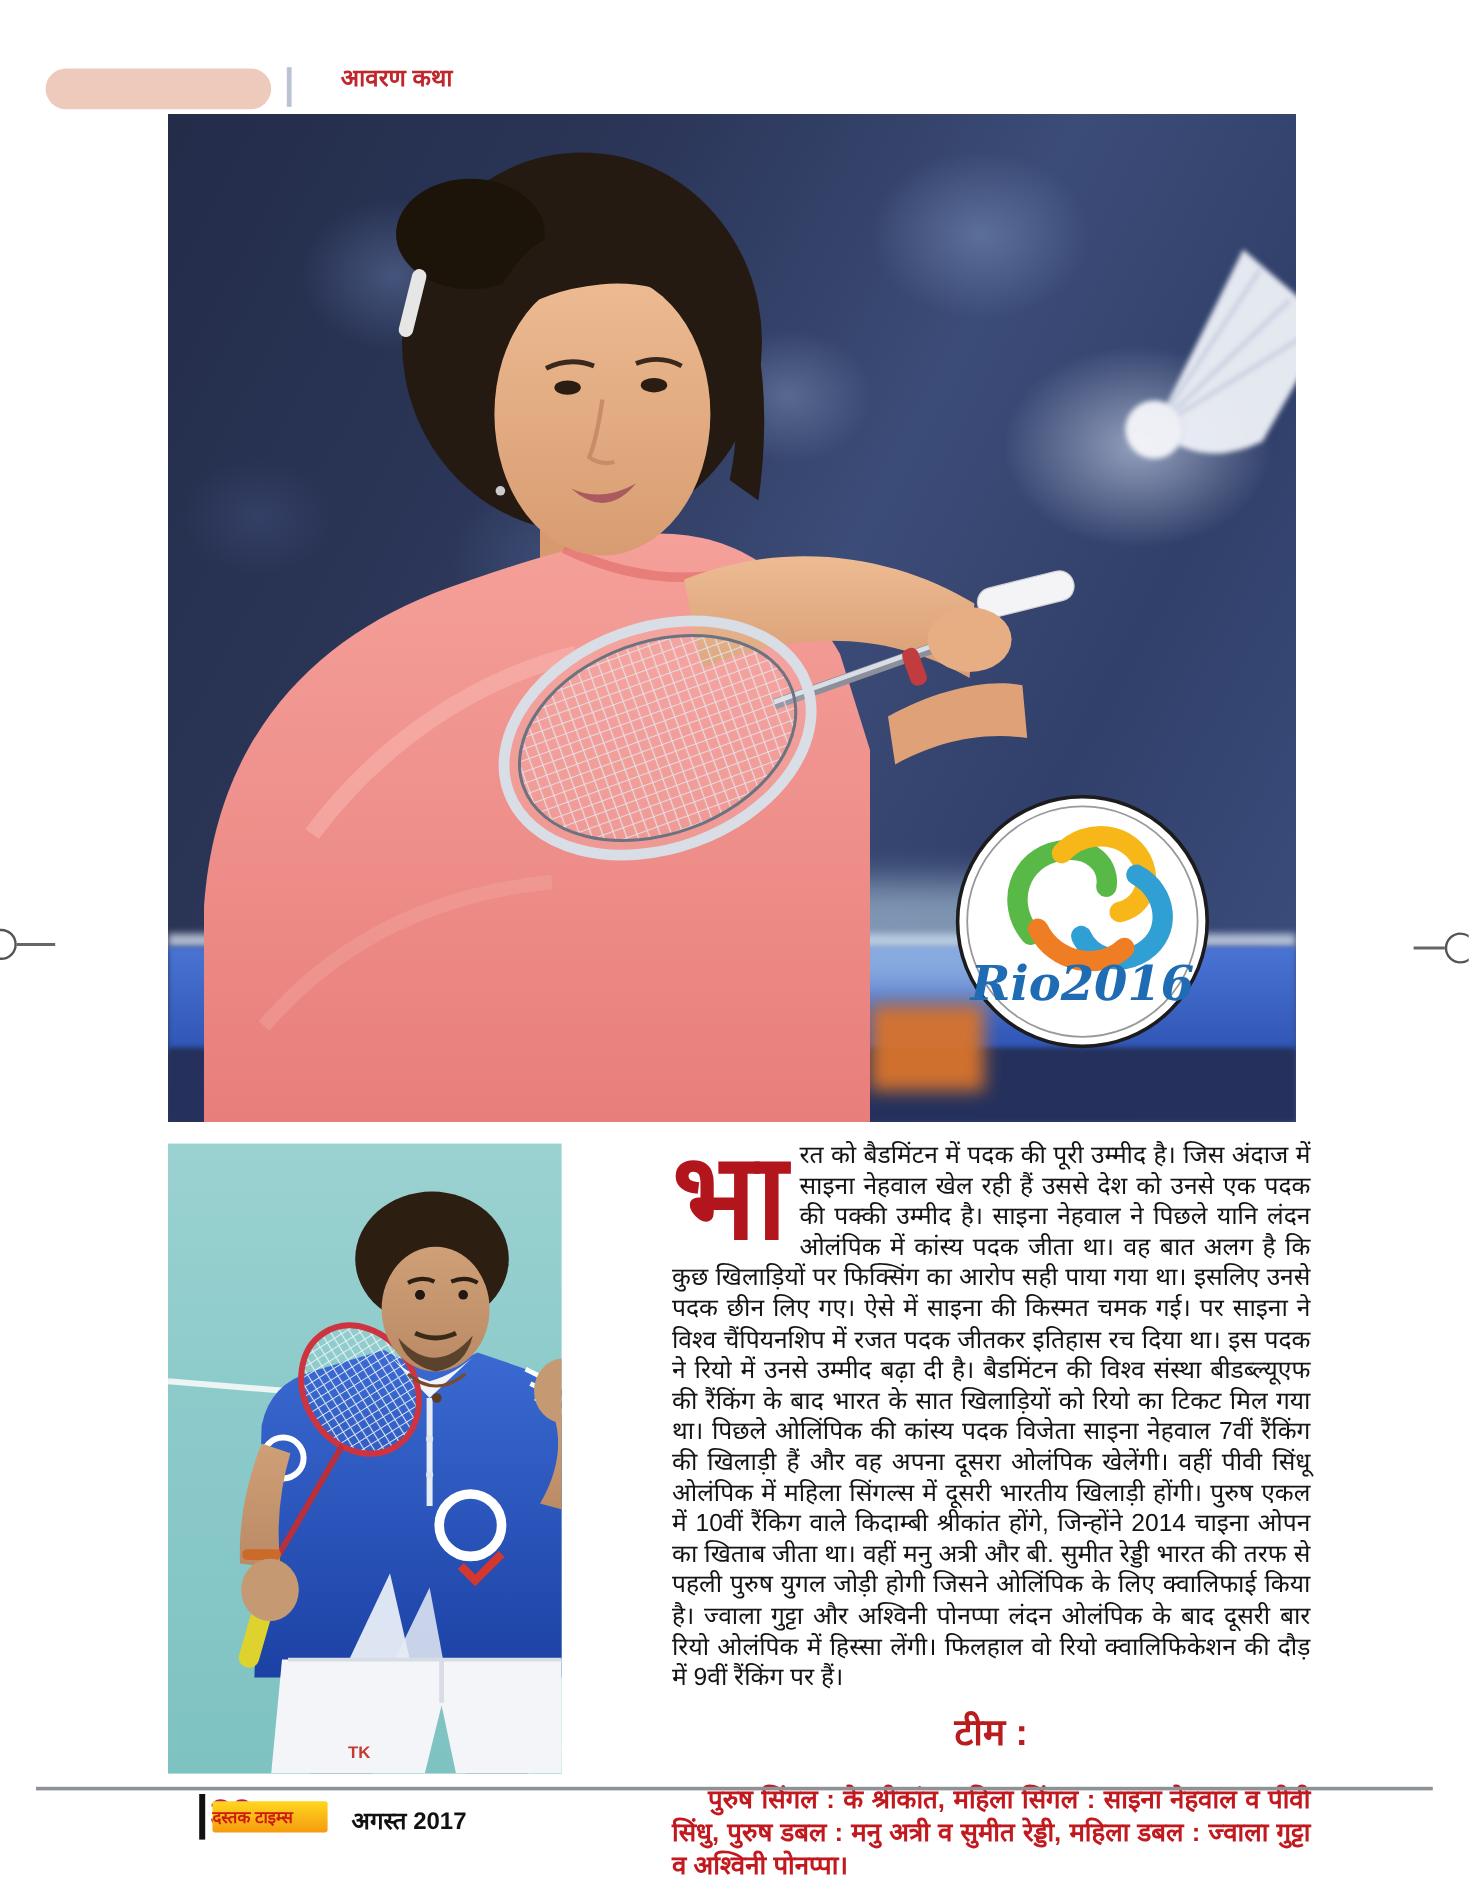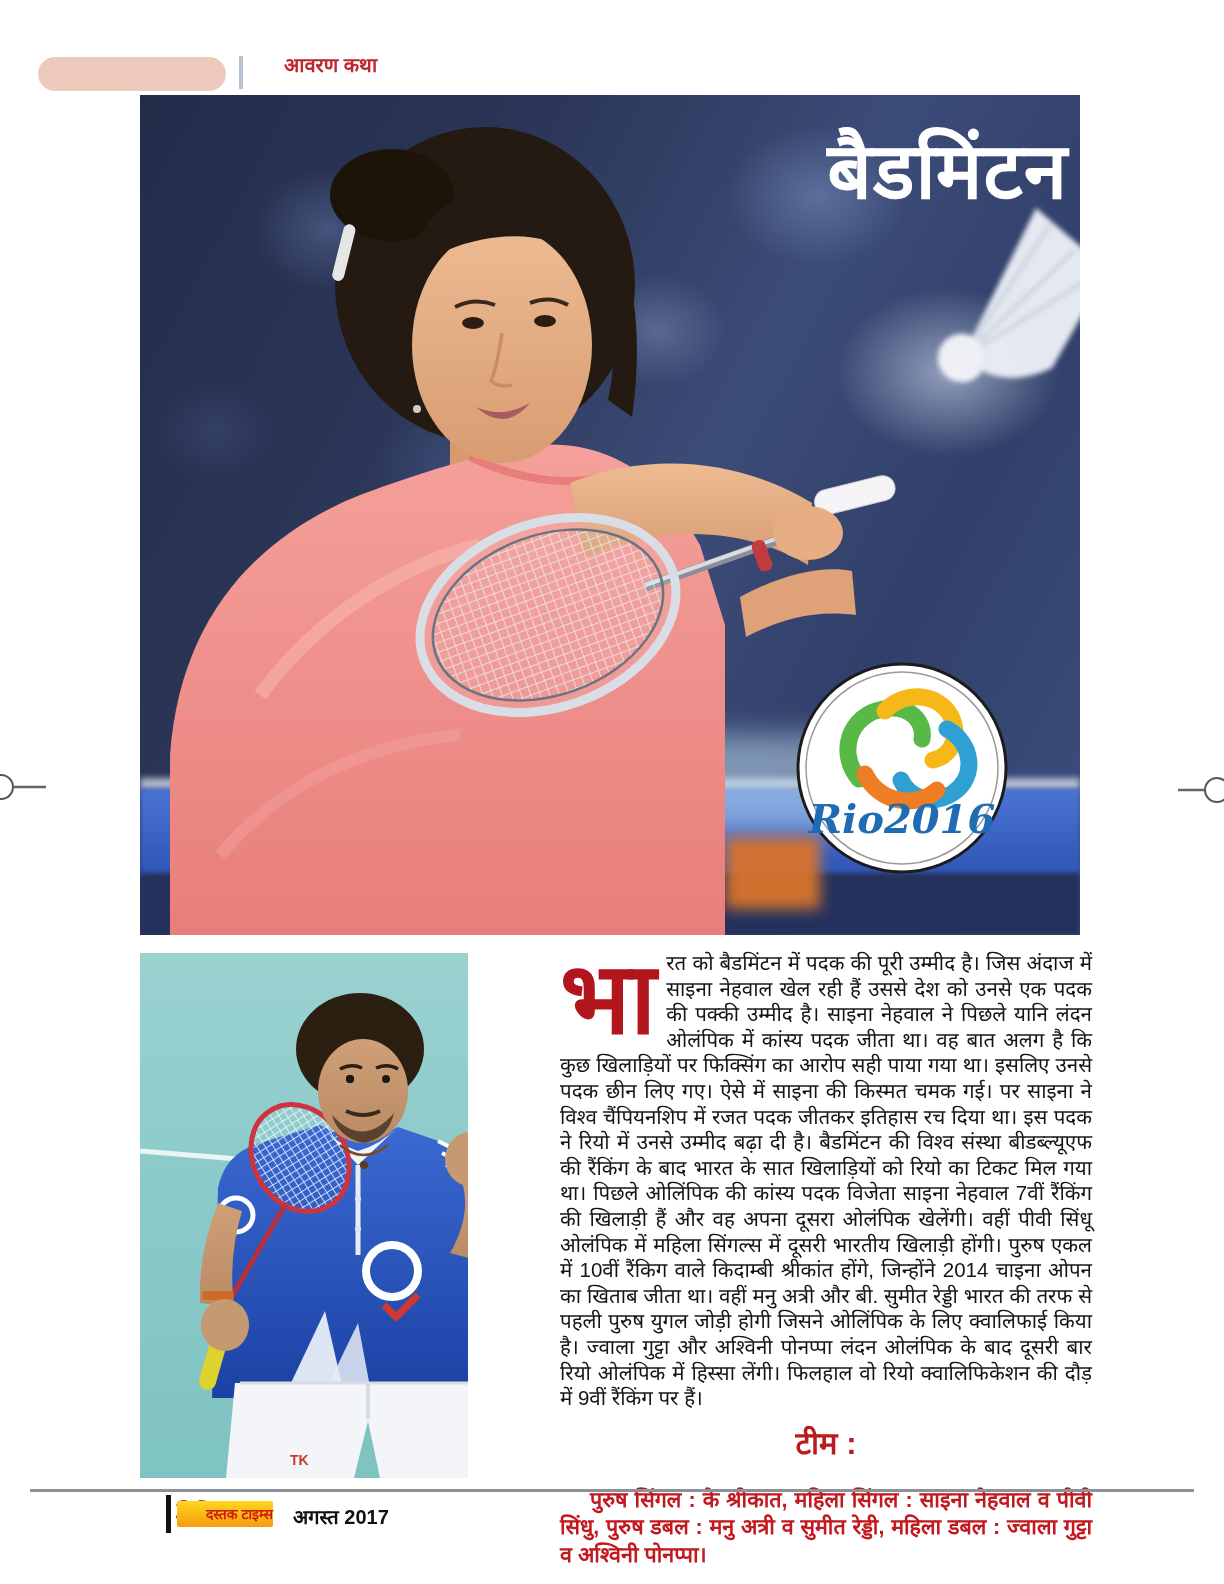--- a/index.html
+++ b/index.html
@@ -52,21 +52,21 @@
   .team-text{
     margin-top:24px;font-size:21.5px;line-height:27.5px;font-weight:bold;color:#c2191f;
     text-align:justify;text-indent:30px;
   }
 
   
   .footer-line{left:30px;top:1489px;width:1164px;height:3px;background:#8d9198;}
   .page-number{left:128px;top:1493px;font-size:32px;font-weight:bold;color:#be185d;margin-left:47px;}
   .footer-bar{left:166px;top:1495px;width:5px;height:38px;background:#111;}
   .magazine-logo{
-    left:177px;top:1501px;width:96px;height:26px;line-height:26px;text-align:right;
+    left:177px;top:1501px;width:96px;height:26px;line-height:26px;text-align:left;
     background:linear-gradient(180deg,#ffd71e,#f59b0f);color:#cf1a10;font-size:14px;font-weight:bold;
     border-radius:2px;
   }
   .issue-date{left:293px;top:1503px;font-size:20px;font-weight:bold;color:#111;}
 
   .regmark{pointer-events:none;}
 </style>
 </head>
 <body>
 
@@ -149,21 +149,20 @@
     <rect x="672" y="398" width="82" height="25" rx="12" fill="#f4f4f6" stroke="#cfcfd6" transform="rotate(-14 672 398)"></rect>
     <ellipse cx="668" cy="438" rx="35" ry="27" fill="#e7ad83"></ellipse>
 
     <g transform="translate(800,95)" filter="url(#soft2)" opacity="0.95">
       <path d="M22 168 L96 18 L168 80 L112 178 Q62 202 22 168 Z" fill="#eef1f7"></path>
       <path d="M22 168 L110 35 M22 168 L135 60 M22 168 L150 88" stroke="#c9d2e2" stroke-width="3" fill="none"></path>
       <circle cx="22" cy="168" r="24" fill="#f5f6fa" stroke="#d3d9e5"></circle>
     </g>
   </svg>
 
-  <div class="abs hero-title">बैडमिंटन</div>
 
   <svg class="abs rio-badge" viewBox="0 0 214 214">
     <circle cx="107" cy="107" r="104" fill="#ffffff" stroke="#1c1c1c" stroke-width="3"></circle>
     <circle cx="107" cy="107" r="96" fill="none" stroke="#999999" stroke-width="1.5"></circle>
     <g fill="none" stroke-linecap="round">
       <path d="M64 118 C42 92 54 54 88 48 C114 43 130 60 127 78" stroke="#58b947" stroke-width="17"></path>
       <path d="M90 50 C110 28 148 32 158 60 C165 82 152 96 138 99" stroke="#f7b718" stroke-width="17"></path>
       <path d="M152 68 C178 82 182 116 158 132 C138 145 114 137 106 119" stroke="#2f9fd4" stroke-width="17"></path>
       <path d="M70 113 C84 142 122 148 142 129" stroke="#ef7d23" stroke-width="17"></path>
     </g>

